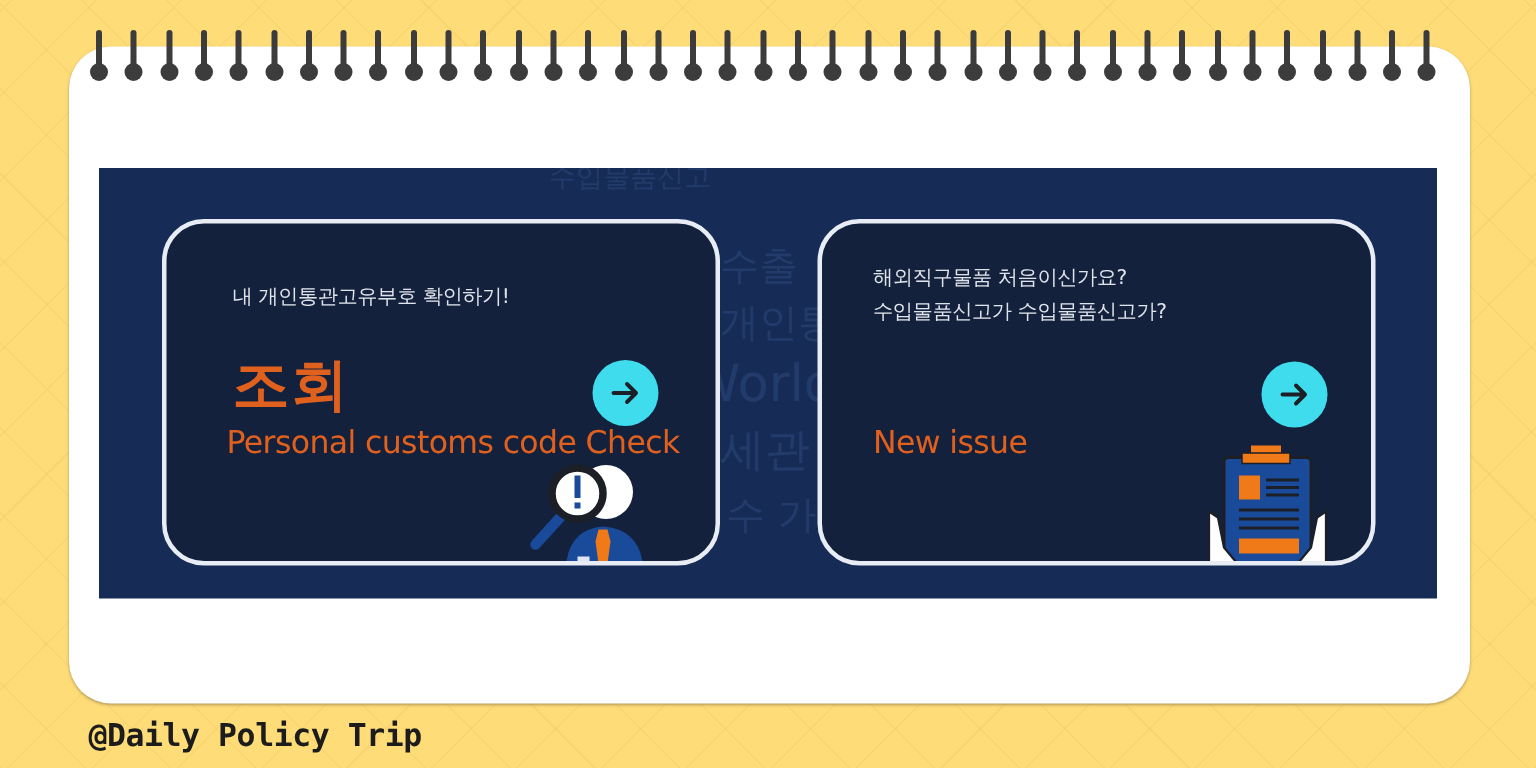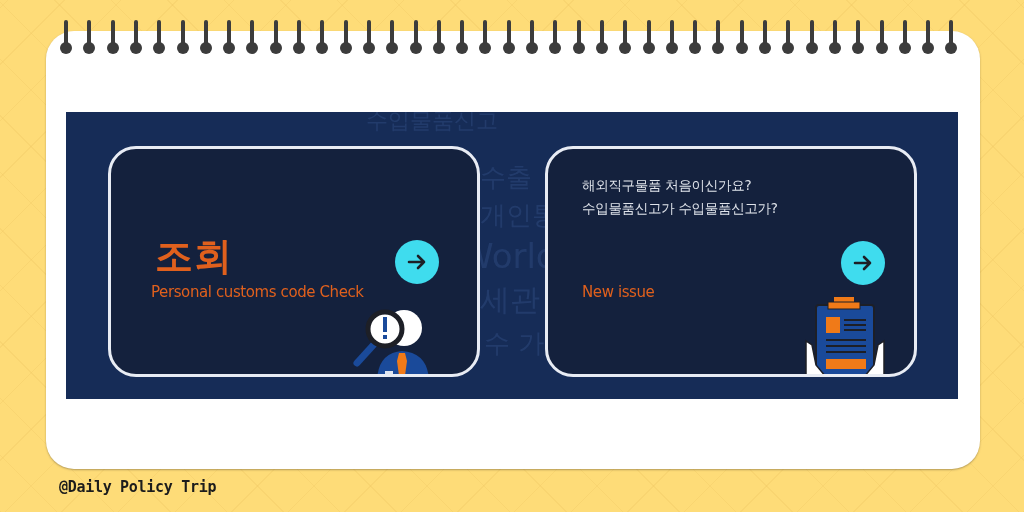--- a/index.html
+++ b/index.html
@@ -43,29 +43,29 @@
     background: #14213d;
     border: 3px solid #e8ecf4;
     border-radius: 28px;
     overflow: hidden;
     cursor: pointer;
   }
   .card.left { left: 42px; }
   .card.right { left: 479px; }
   .sub { position: absolute; color: #dfe3ea; font-size: 13.5px; line-height: 23px; letter-spacing: -0.3px; }
   .big { position: absolute; color: #e0601d; font-weight: bold; font-size: 38px; letter-spacing: 1px; }
-  .eng { position: absolute; color: #e0601d; font-size: 15px; letter-spacing: -0.4px; }
+  .eng { position: absolute; color: #e0601d; font-size: 21px; letter-spacing: -0.4px; }
   .arrow-btn {
     position: absolute; width: 44px; height: 44px; border-radius: 50%;
     background: #3fdcee; display: flex; align-items: center; justify-content: center;
   }
   .footer-tag {
     position: absolute; left: 59px; top: 478px;
     font-family: "DejaVu Sans Mono", monospace; font-weight: bold;
-    font-size: 15px; color: #1c1c1c; letter-spacing: -0.3px;
+    font-size: 21px; color: #1c1c1c; letter-spacing: -0.3px;
   }
 </style>
 </head>
 <body>
 
 <div class="notebook"></div>
 
 <div class="rings" id="rings">
     <div class="ring" style="left: 60px;">
       <div class="stem"></div>
@@ -219,28 +219,29 @@
       <div class="stem"></div>
       <div class="dot"></div>
     </div>
     <div class="ring" style="left: 945.4px;">
       <div class="stem"></div>
       <div class="dot"></div>
     </div>
   </div>
 
 <div class="banner">
-  <div class="watermark" style="left:300px; top:-6px; font-size:22px;">수입물품신고</div>
+  <div class="watermark" style="left:300px; top:-6px; font-size:18px;">수입물품신고</div>
   <div class="watermark" style="left:414px; top:48px; font-size:26px;">수출</div>
   <div class="watermark" style="left:414px; top:86px; font-size:26px;">개인통관</div>
   <div class="watermark" style="left:394px; top:124px; font-size:34px;">World</div>
   <div class="watermark" style="left:414px; top:168px; font-size:30px;">세관</div>
   <div class="watermark" style="left:418px; top:214px; font-size:26px;">수 가</div>
 
   <div class="card left">
+    <div class="sub" style="left:44px; top:38px;">내 개인통관고유부호 확인하기!</div>
     <div class="big" style="left:44px; top:82px;">조회</div>
     <div class="eng" style="left:40px; top:134px;">Personal customs code Check</div>
     <div class="arrow-btn" style="left:284px; top:91px;">
       <svg width="24" height="24" viewBox="0 0 24 24">
         <path d="M4 12 H19 M13 6 L19 12 L13 18" stroke="#1d1f26" stroke-width="2.6" fill="none" stroke-linecap="round" stroke-linejoin="round"></path>
       </svg>
     </div>
     <svg style="position:absolute; left:236px; top:154px;" width="100" height="80" viewBox="0 0 100 80">
       <path d="M30 80 Q30 50 55 48 Q82 50 82 80 Z" fill="#1a4a9a"></path>
       <path d="M52 50 L58 50 L60 58 L57 80 L53 80 L50 58 Z" fill="#f07a18"></path>

